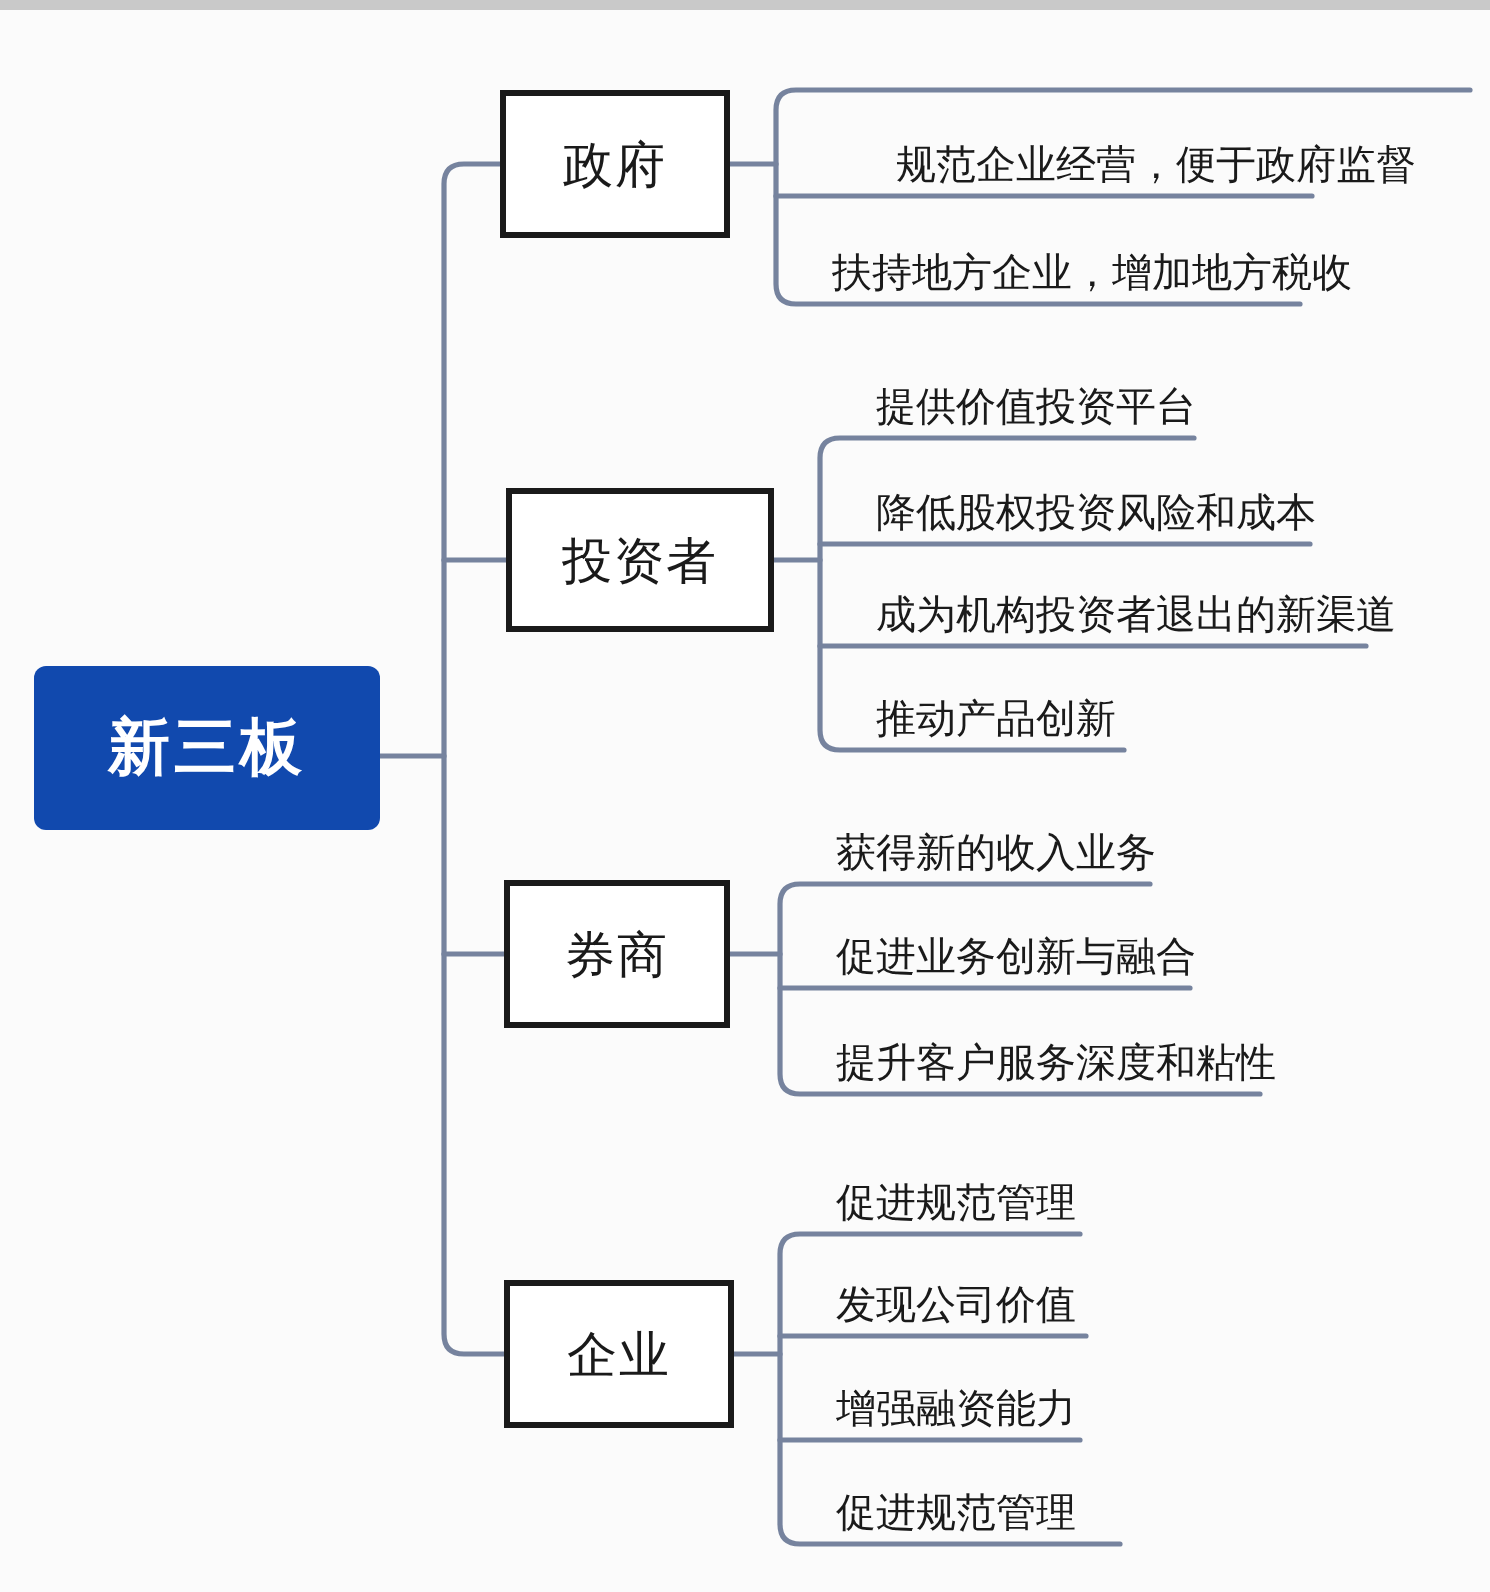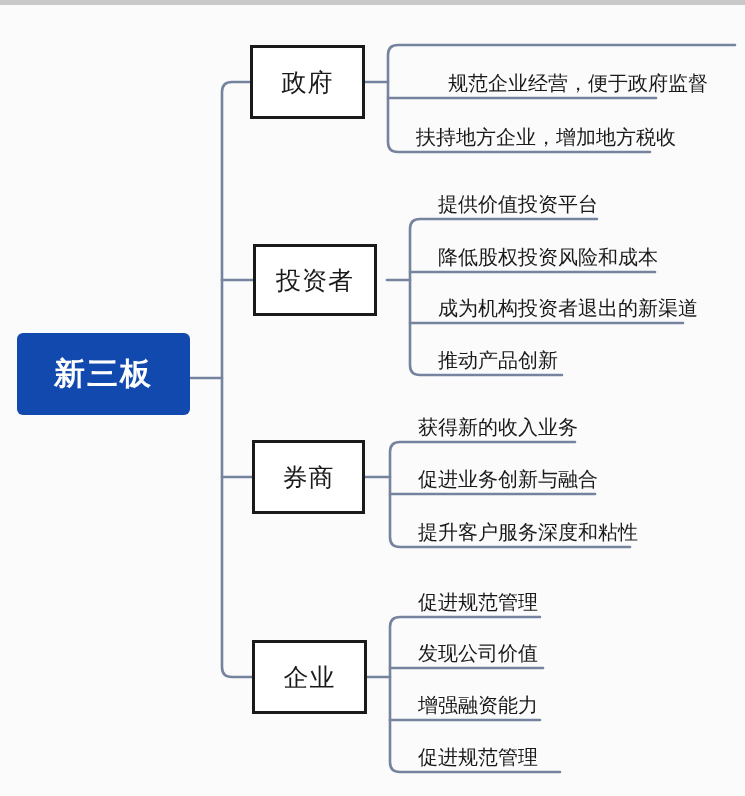--- a/index.html
+++ b/index.html
@@ -38,21 +38,21 @@
     background:var(--node-bg,#ffffff);
     border:3px solid var(--node-border,#1a1a1a);
     border-radius:0;
     box-sizing:border-box;
     display:flex;align-items:center;justify-content:center;
     color:var(--text-color,#1a1a1a);
     font-size:25px;letter-spacing:1px;
     cursor:default;
   }
   .bn-gov{left:250px;top:45px;width:115px;height:74px;}
-  .bn-inv{left:253px;top:244px;width:124px;height:72px;}
+  .bn-inv{left:253px;top:244px;width:134px;height:72px;}
   .bn-bro{left:252px;top:440px;width:113px;height:74px;}
   .bn-ent{left:252px;top:640px;width:115px;height:74px;}
   .leaf{
     position:absolute;height:26px;line-height:26px;
     font-size:20px;color:var(--text-color,#1a1a1a);
     white-space:nowrap;cursor:default;
   }
   
   .lf-g0{left:416px;top:17px;}
   .lf-g1{left:416px;top:70px;margin-left:32px;}

